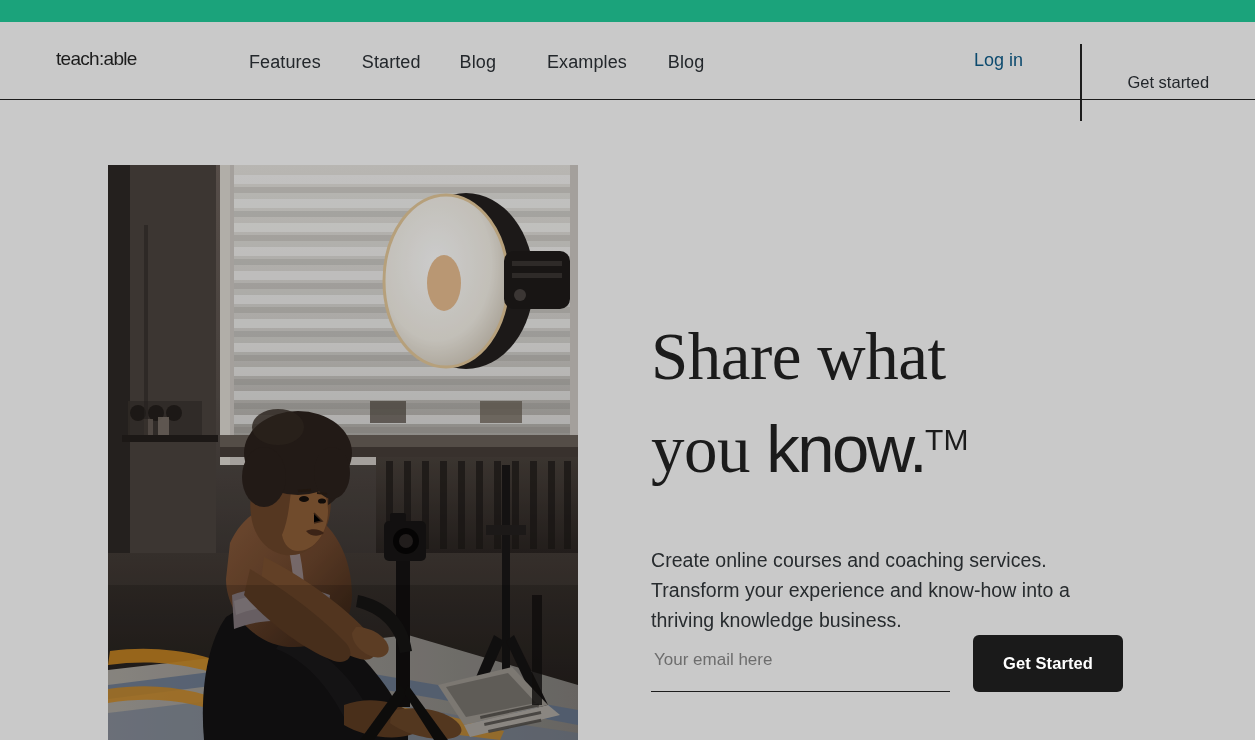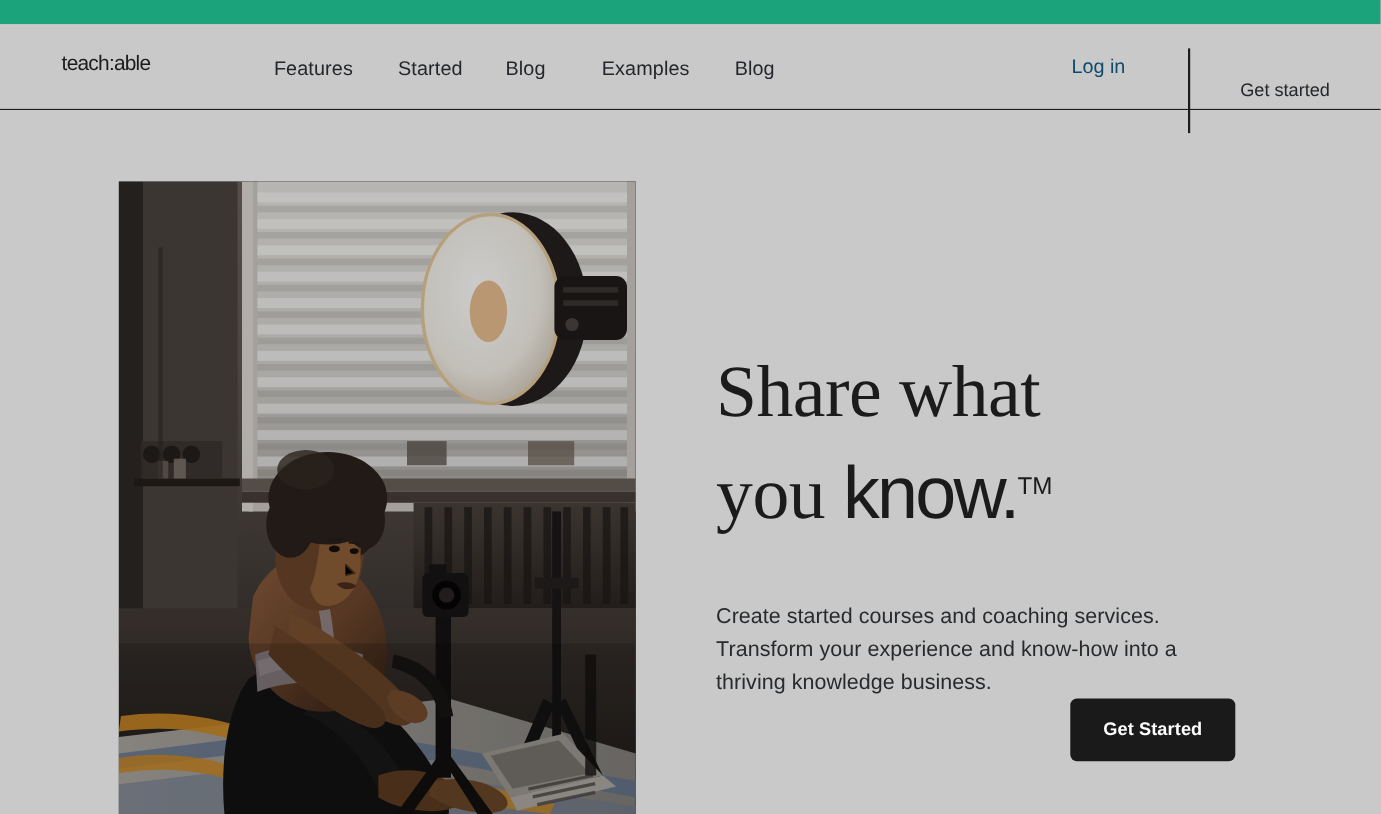--- a/index.html
+++ b/index.html
@@ -95,21 +95,21 @@
   }
   .headline .sans-bold{
     font-family:"Liberation Sans", sans-serif;
     font-weight:400;
     font-size:67px;
     letter-spacing:-2.5px;
   }
   .headline .tm{
     font-family:"Liberation Sans", sans-serif;
     font-weight:400;
-    font-size:22px;
+    font-size:30px;
     vertical-align:22px;
     letter-spacing:0px;
   }
   .line2{ display:block; margin-top:26px; }
 
   .subcopy{
     margin-top:63px;
     font-size:19.5px;
     line-height:30px;
     color:#272b2e;
@@ -363,18 +363,21 @@
 </div>
 
 <section class="hero-copy">
   <h1 class="headline">
     <span class="serif">Share what</span>
     <span class="line2">
       <span class="serif">you </span><span class="sans-bold">know.</span><span class="tm">TM</span>
     </span>
   </h1>
 
-  <p class="subcopy">Create started courses and coaching services. Transform your experience and know-how into a thriving knowledge business.</p>
+  <p class="subcopy">Create online courses and coaching services. Transform your experience and know-how into a thriving knowledge business.</p>
 </section>
 
 <div class="form-row">
+  <div class="email-wrap">
+    <input class="email-input" type="text" placeholder="Your email here" style="">
+  </div>
   <button class="cta">Get Started</button>
 </div>
 
 </body></html>

